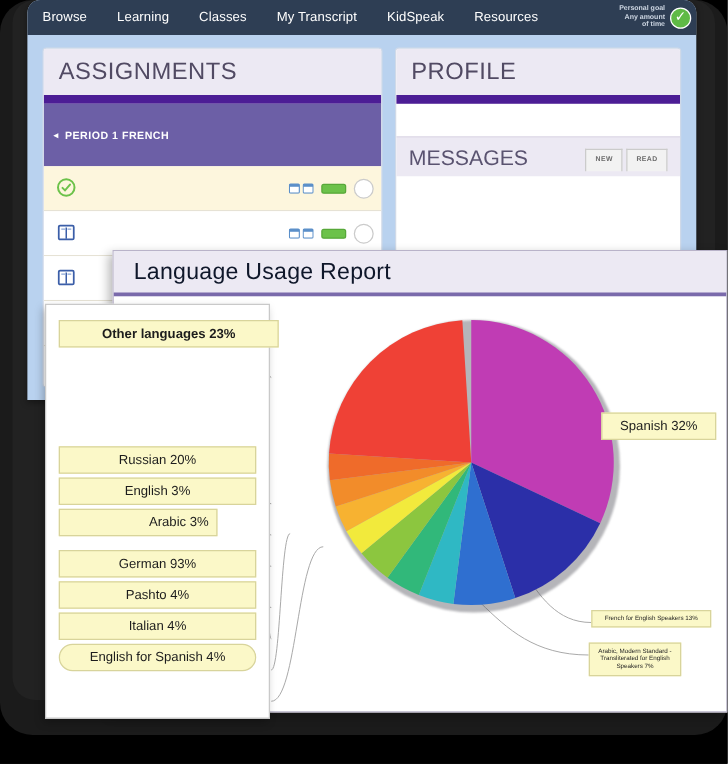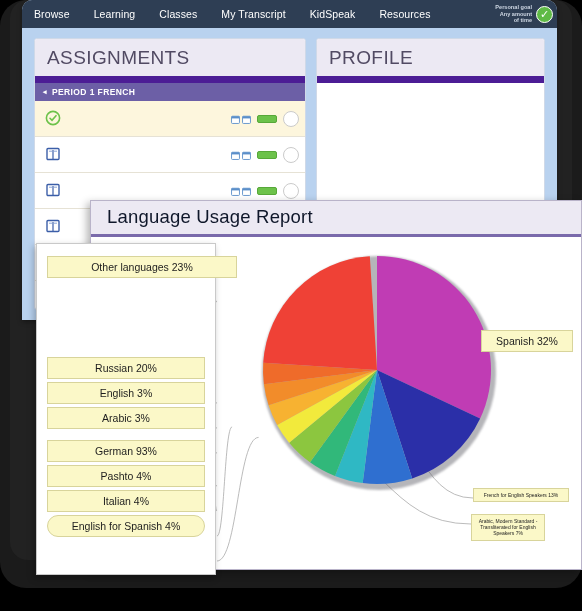--- a/index.html
+++ b/index.html
@@ -65,21 +65,21 @@
   }
   .panel-head h2 {
     margin: 0; font-weight: normal; color: #514a63;
     font-size: 19px; letter-spacing: .4px;
   }
   .assignments { width: 272px; }
   .profile { flex: 1; }
 
   .group-bar {
     background: #6c5fa6; color: #fff; font-size: 8.5px; font-weight: bold;
-    padding: 4px 8px; letter-spacing: .4px;
+    padding: 20px 8px; letter-spacing: .4px;
     display: flex; align-items: center; gap: 5px;
   }
   .group-bar .caret { font-size: 7px; }
 
   .assign-row {
     display: flex; align-items: center; gap: 6px;
     padding: 6px 6px 6px 7px; border-bottom: 1px solid #e6e2d5;
     min-height: 36px;
   }
   .assign-row.test { background: #fdf6dd; }
@@ -319,20 +319,27 @@
           <h2>PROFILE</h2>
         </div>
         <div class="profile-body" id="profile-fields">
             <div><span class="lbl"></span> <span></span></div>
             <div><span class="lbl"></span> <span></span></div>
             <div><span class="lbl"></span> <span></span></div>
             <div><span class="lbl"></span> <a href="#"></a></div>
             <div><span class="lbl"></span> <span></span></div>
           </div>
 
+        <div class="messages-head">
+          <h2>MESSAGES</h2>
+          <div class="msg-tabs">
+            <div class="msg-tab">NEW</div>
+            <div class="msg-tab">READ</div>
+          </div>
+        </div>
       </div>
 
     </div>
   </div>
 
   <div class="report">
     <div class="report-title">
       <h1>Language Usage Report</h1>
     </div>
     <div class="report-canvas">
@@ -375,24 +382,24 @@
       <div id="right-tags">
           <div class="tag" style="left: 390px; top: 93px; width: 92px;">Spanish 32%</div>
           <div class="tag small" style="left: 382px; top: 251px; width: 96px;">French for English Speakers 13%</div>
           <div class="tag small" style="left: 380px; top: 277px; width: 74px;">Arabic, Modern Standard - Transliterated for English Speakers 7%</div>
         </div>
     </div>
   </div>
 
   <div class="callout-panel">
     <div id="left-tags">
-        <div class="tag" style="left: 10px; width: 190px; top: 12px;">Other languages 23%</div>
+        <div class="tag" style="left: 10px; width: 176px; top: 12px; font-weight: bold;">Other languages 23%</div>
         <div class="tag" style="left: 10px; width: 158px; top: 113px;">Russian 20%</div>
         <div class="tag" style="left: 10px; width: 158px; top: 138px;">English 3%</div>
-        <div class="tag" style="left: 10px; width: 158px; top: 163px;">Arabic 3%</div>
+        <div class="tag" style="left: 10px; width: 127px; top: 163px; text-align: right;">Arabic 3%</div>
         <div class="tag" style="left: 10px; width: 158px; top: 196px;">German 93%</div>
         <div class="tag" style="left: 10px; width: 158px; top: 221px;">Pashto 4%</div>
         <div class="tag" style="left: 10px; width: 158px; top: 246px;">Italian 4%</div>
         <div class="tag" style="left: 10px; width: 158px; top: 271px; border-radius: 11px;">English for Spanish 4%</div>
       </div>
   </div>
 
 </div>
 
 </body></html>

